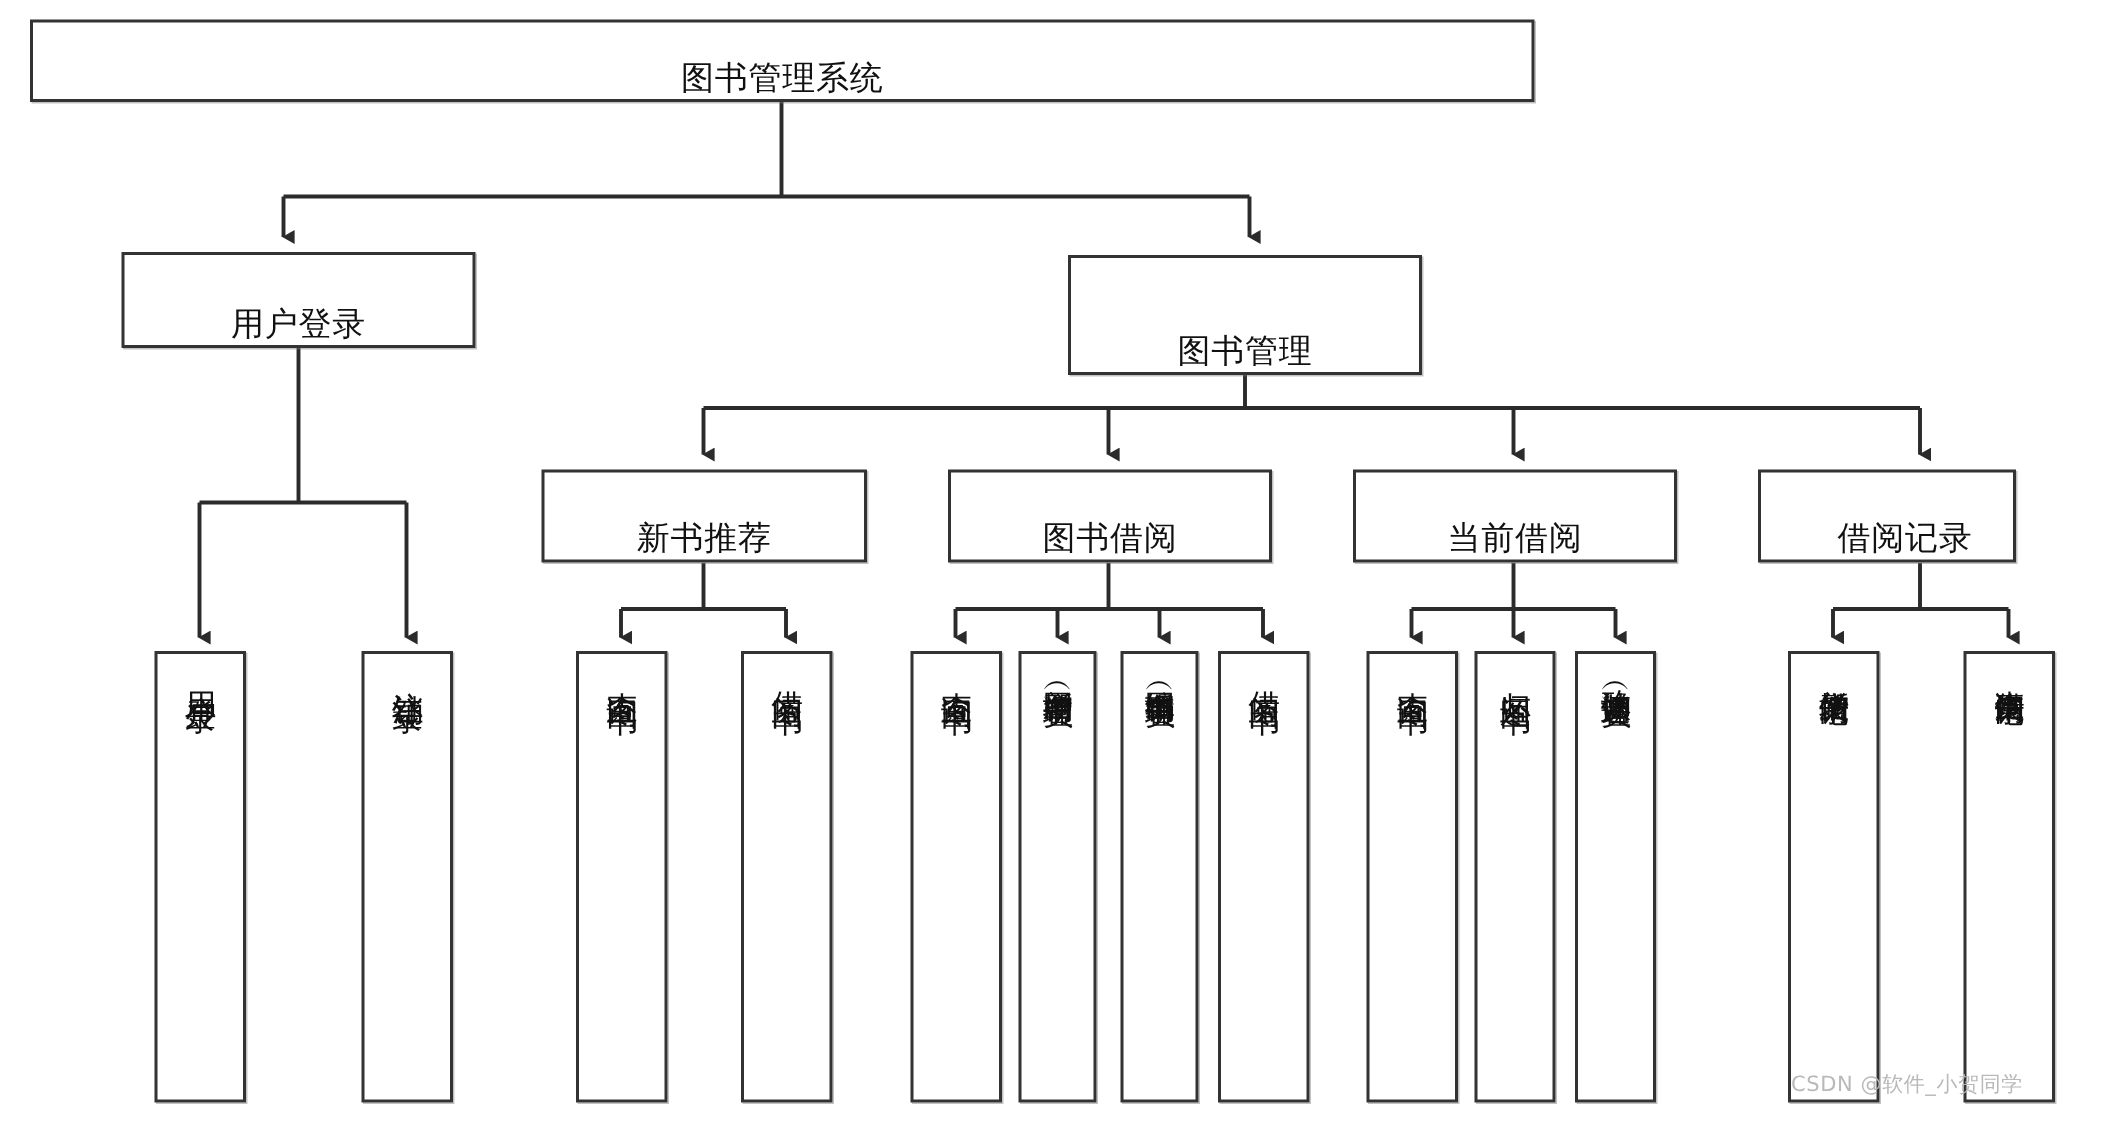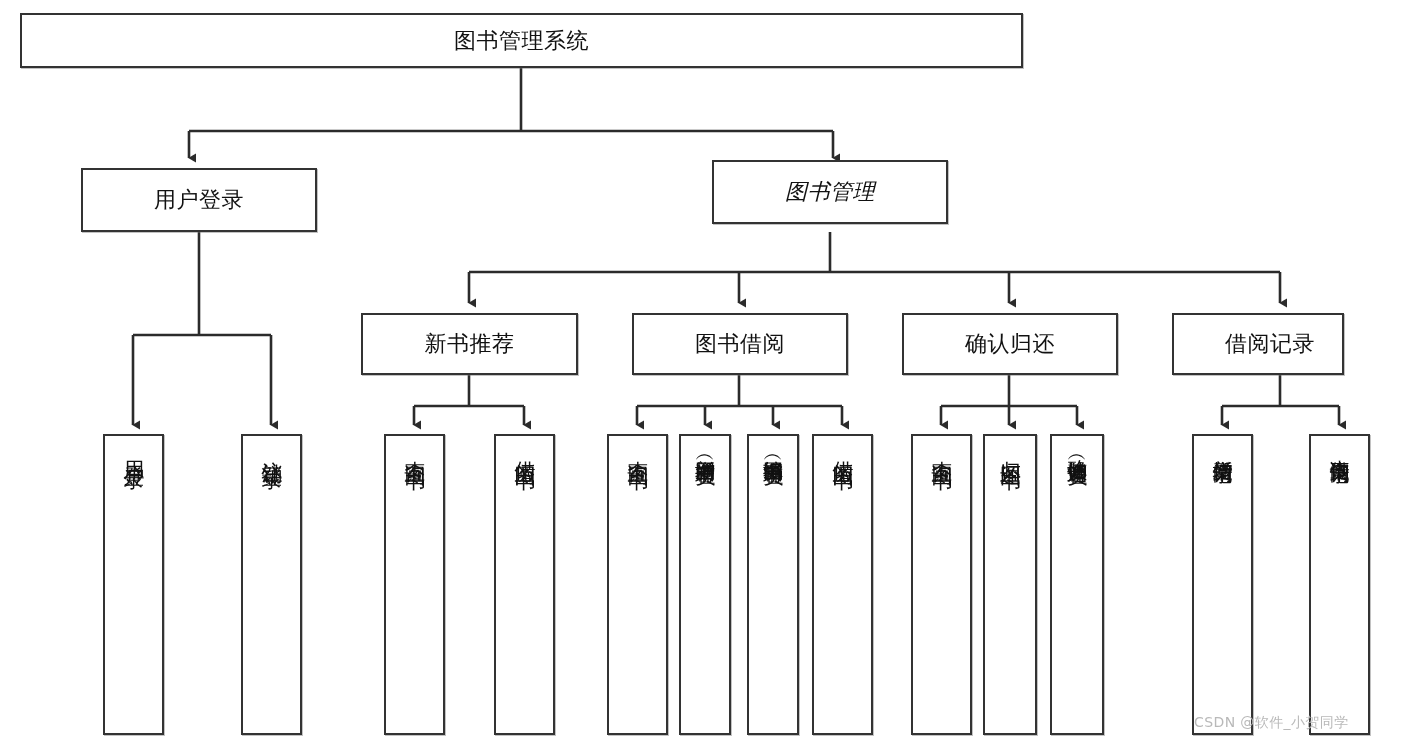--- a/index.html
+++ b/index.html
@@ -25,21 +25,21 @@
     width: 1405px;
     height: 747px;
     pointer-events: none;
   }
   .node {
     position: absolute;
     box-sizing: border-box;
     background: #ffffff;
     border: 2.5px solid #333333;
     display: flex;
-    align-items: center;
+    align-items: flex-end;
     justify-content: center;
     box-shadow: 1px 1px 0 rgba(120,120,120,0.45);
   }
   .node .lbl {
     font-size: 22px;
     color: #111111;
     letter-spacing: 0.5px;
     line-height: 1.18;
     white-space: nowrap;
     text-align: center;
@@ -126,34 +126,34 @@
   </svg>
 
   <div class="node" style="left:20px; top:13px; width:1003px; height:55px;">
     <span class="lbl">图书管理系统</span>
   </div>
 
   <div class="node" style="left:81px; top:168px; width:236px; height:64px;">
     <span class="lbl">用户登录</span>
   </div>
 
-  <div class="node" style="left:712px; top:160px; width:236px; height:64px;font-style:italic;">
+  <div class="node" style="left:712px; top:170px; width:236px; height:80px;">
     <span class="lbl">图书管理</span>
   </div>
 
   <div class="node" style="left:632px; top:313px; width:216px; height:62px;">
     <span class="lbl">图书借阅</span>
   </div>
 
   <div class="node" style="left:361px; top:313px; width:217px; height:62px;">
     <span class="lbl">新书推荐</span>
   </div>
 
   <div class="node" style="left:902px; top:313px; width:216px; height:62px;">
-    <span class="lbl">确认归还</span>
+    <span class="lbl">当前借阅</span>
   </div>
 
   <div class="node" style="left:1172px; top:313px; width:172px; height:62px;padding-left:24px;">
     <span class="lbl">借阅记录</span>
   </div>
 
   <div class="node vert" style="left:103px; top:434px; width:61px; height:301px;">
     <span class="lbl">用户登录</span>
   </div>
 

